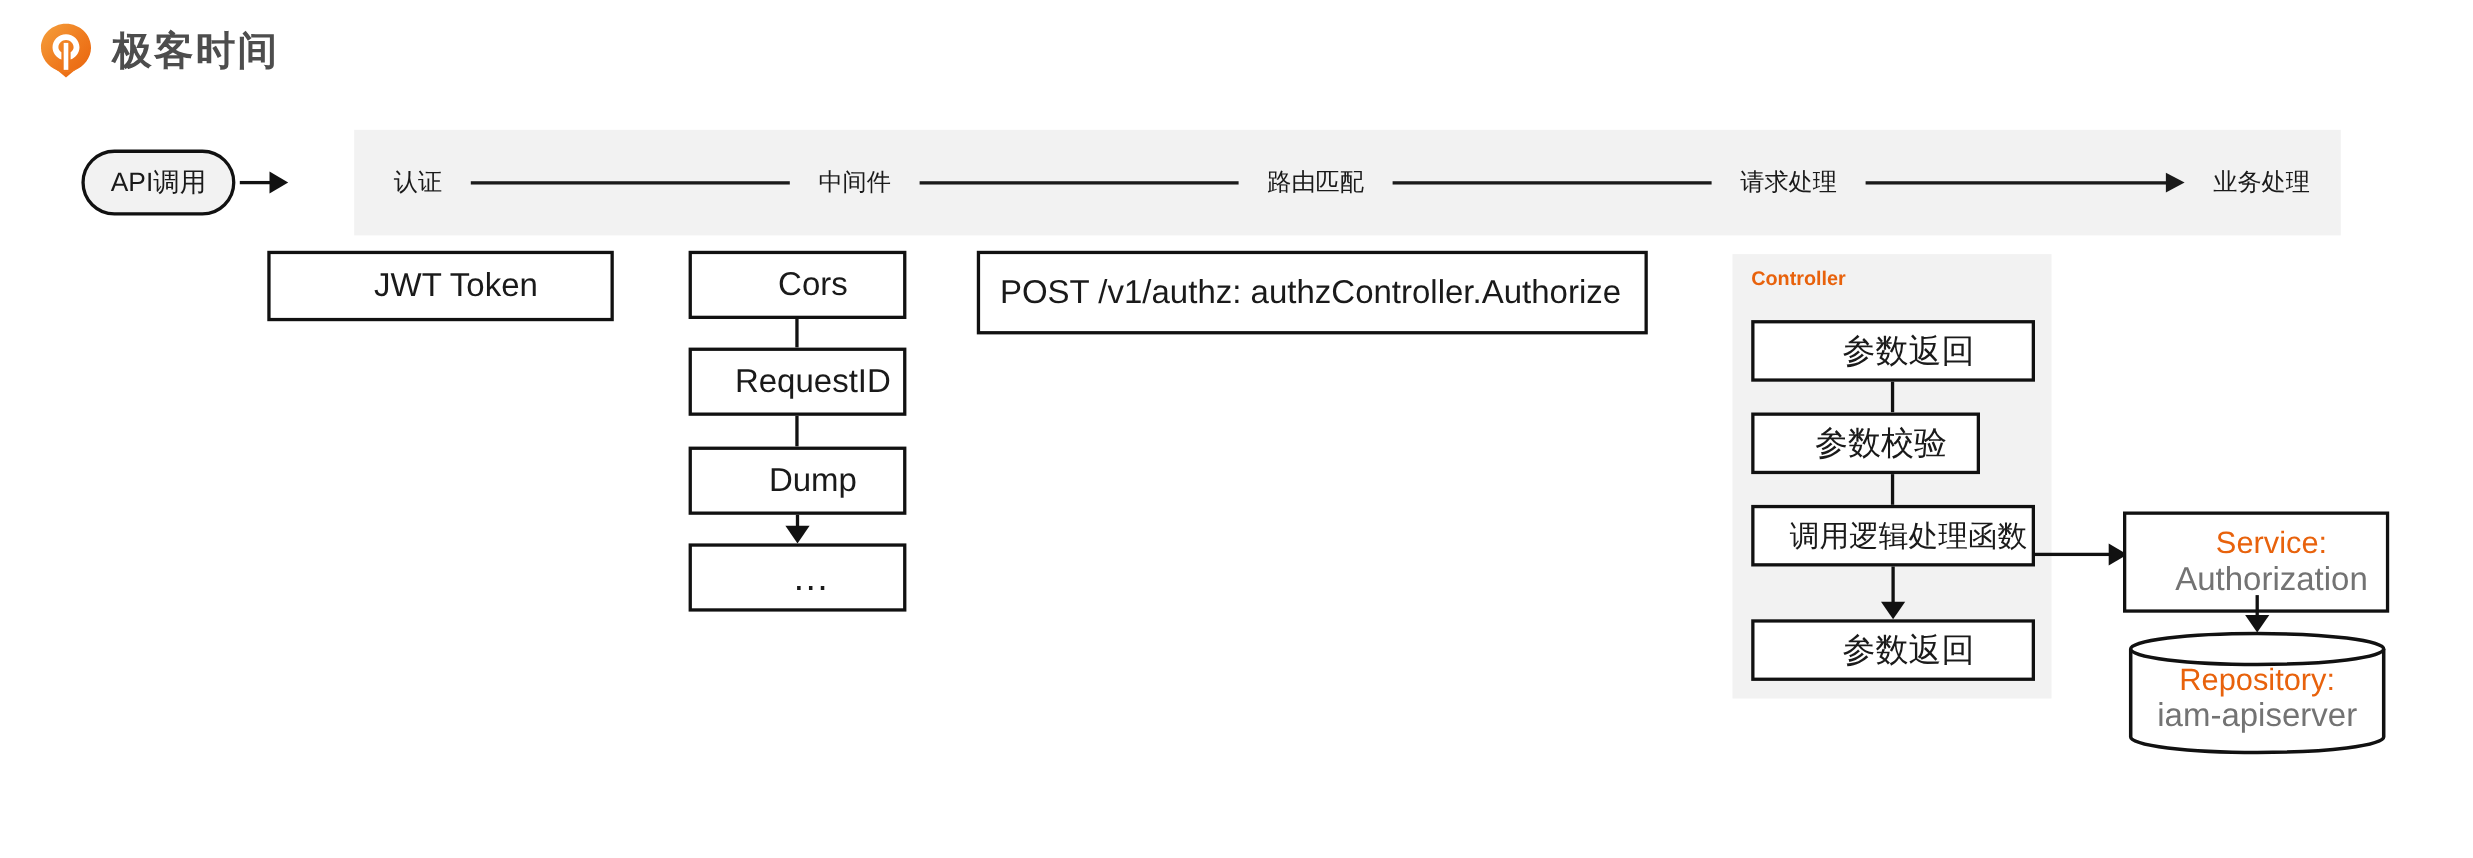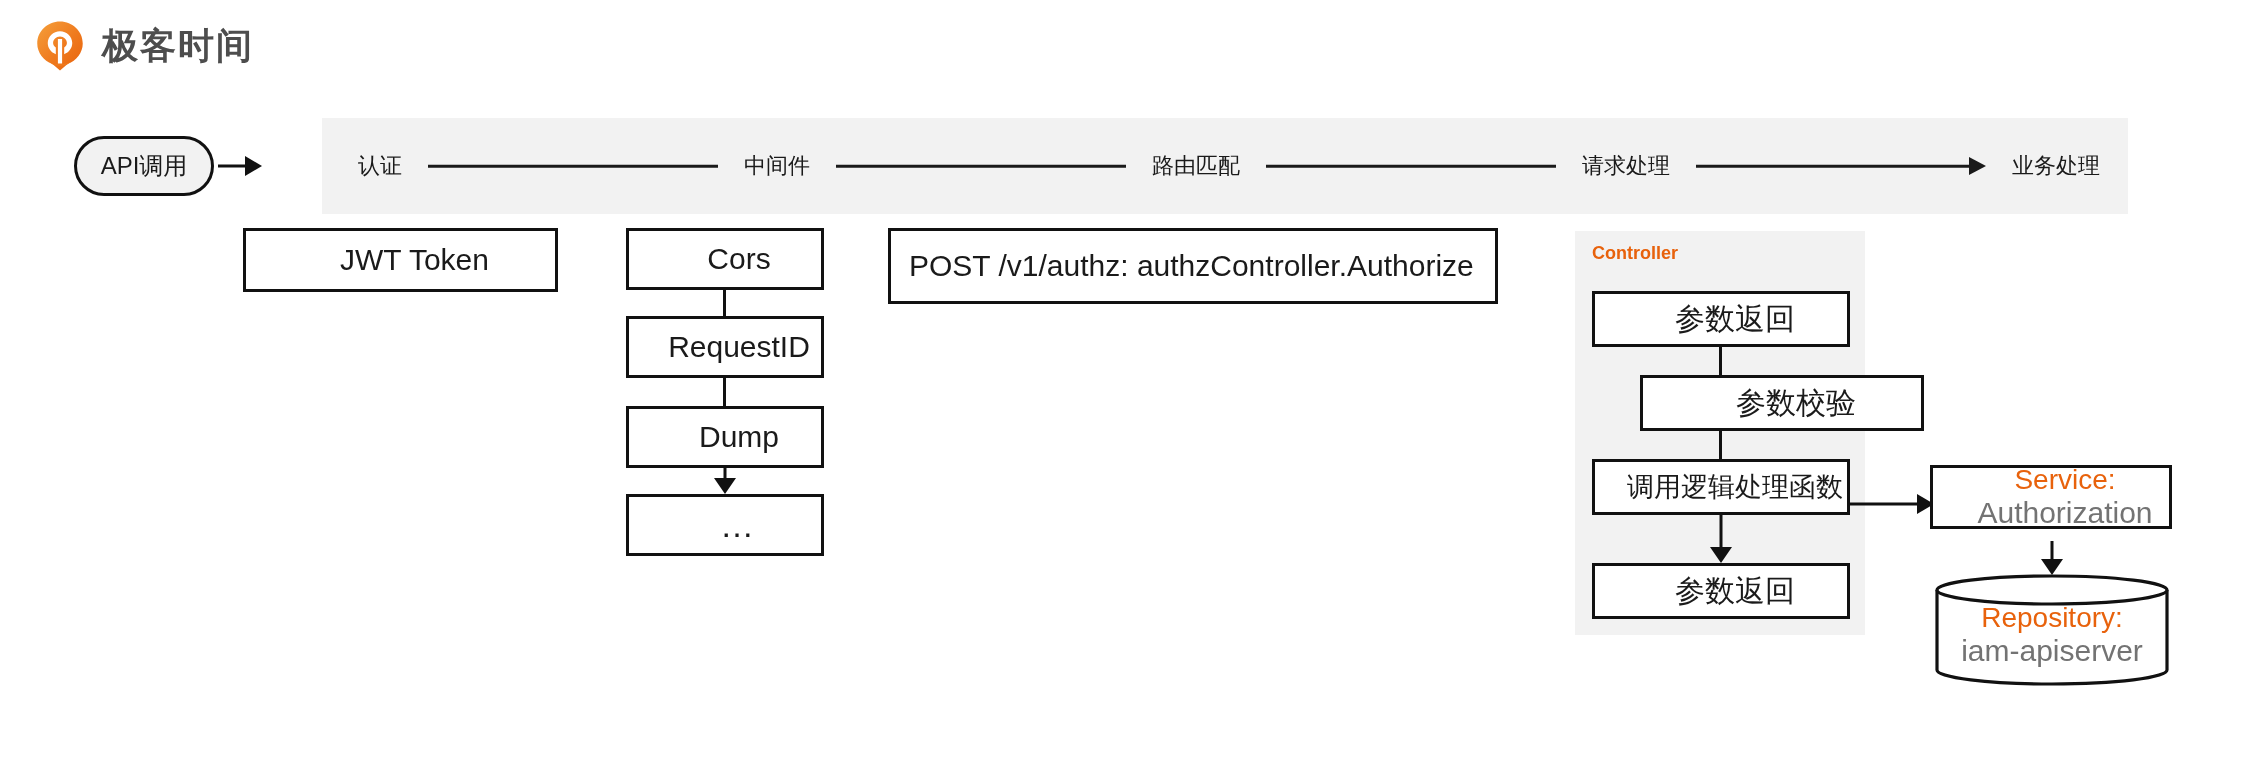--- a/index.html
+++ b/index.html
@@ -131,27 +131,27 @@
   #controller-panel {
     position: absolute;
     left: 1575px; top: 231px; width: 290px; height: 404px;
     background: #f2f2f2;
   }
   #controller-title {
     position: absolute; left: 1592px; top: 243px;
     font-size: 18px; font-weight: 700; color: #e8620c;
   }
   #ctrl-parse   { left: 1592px; top: 291px; width: 258px; height: 56px; }
-  #ctrl-verify  { left: 1640px; top: 375px; width: 284px; height: 56px; }
+  #ctrl-verify  { left: 1592px; top: 375px; width: 208px; height: 56px; }
   #ctrl-invoke  { left: 1592px; top: 459px; width: 258px; height: 56px; font-size: 27px;}
   #ctrl-return  { left: 1592px; top: 563px; width: 258px; height: 56px; }
 
   
   #service-box {
-    left: 1930px; top: 465px; width: 242px; height: 64px;
+    left: 1930px; top: 465px; width: 242px; height: 92px;
     flex-direction: column; line-height: 1.15; align-items: center;
   }
   .accent-line { color: #e8620c; font-size: 28px; }
   .plain-line  { color: #737373; font-size: 30px; }
 
   #svc-arrow {
     position: absolute; left: 1850px; top: 494px; width: 84px; height: 20px;
   }
   #svc-arrow .bar {
     position: absolute; left: 0; right: 15px; top: 50%;

